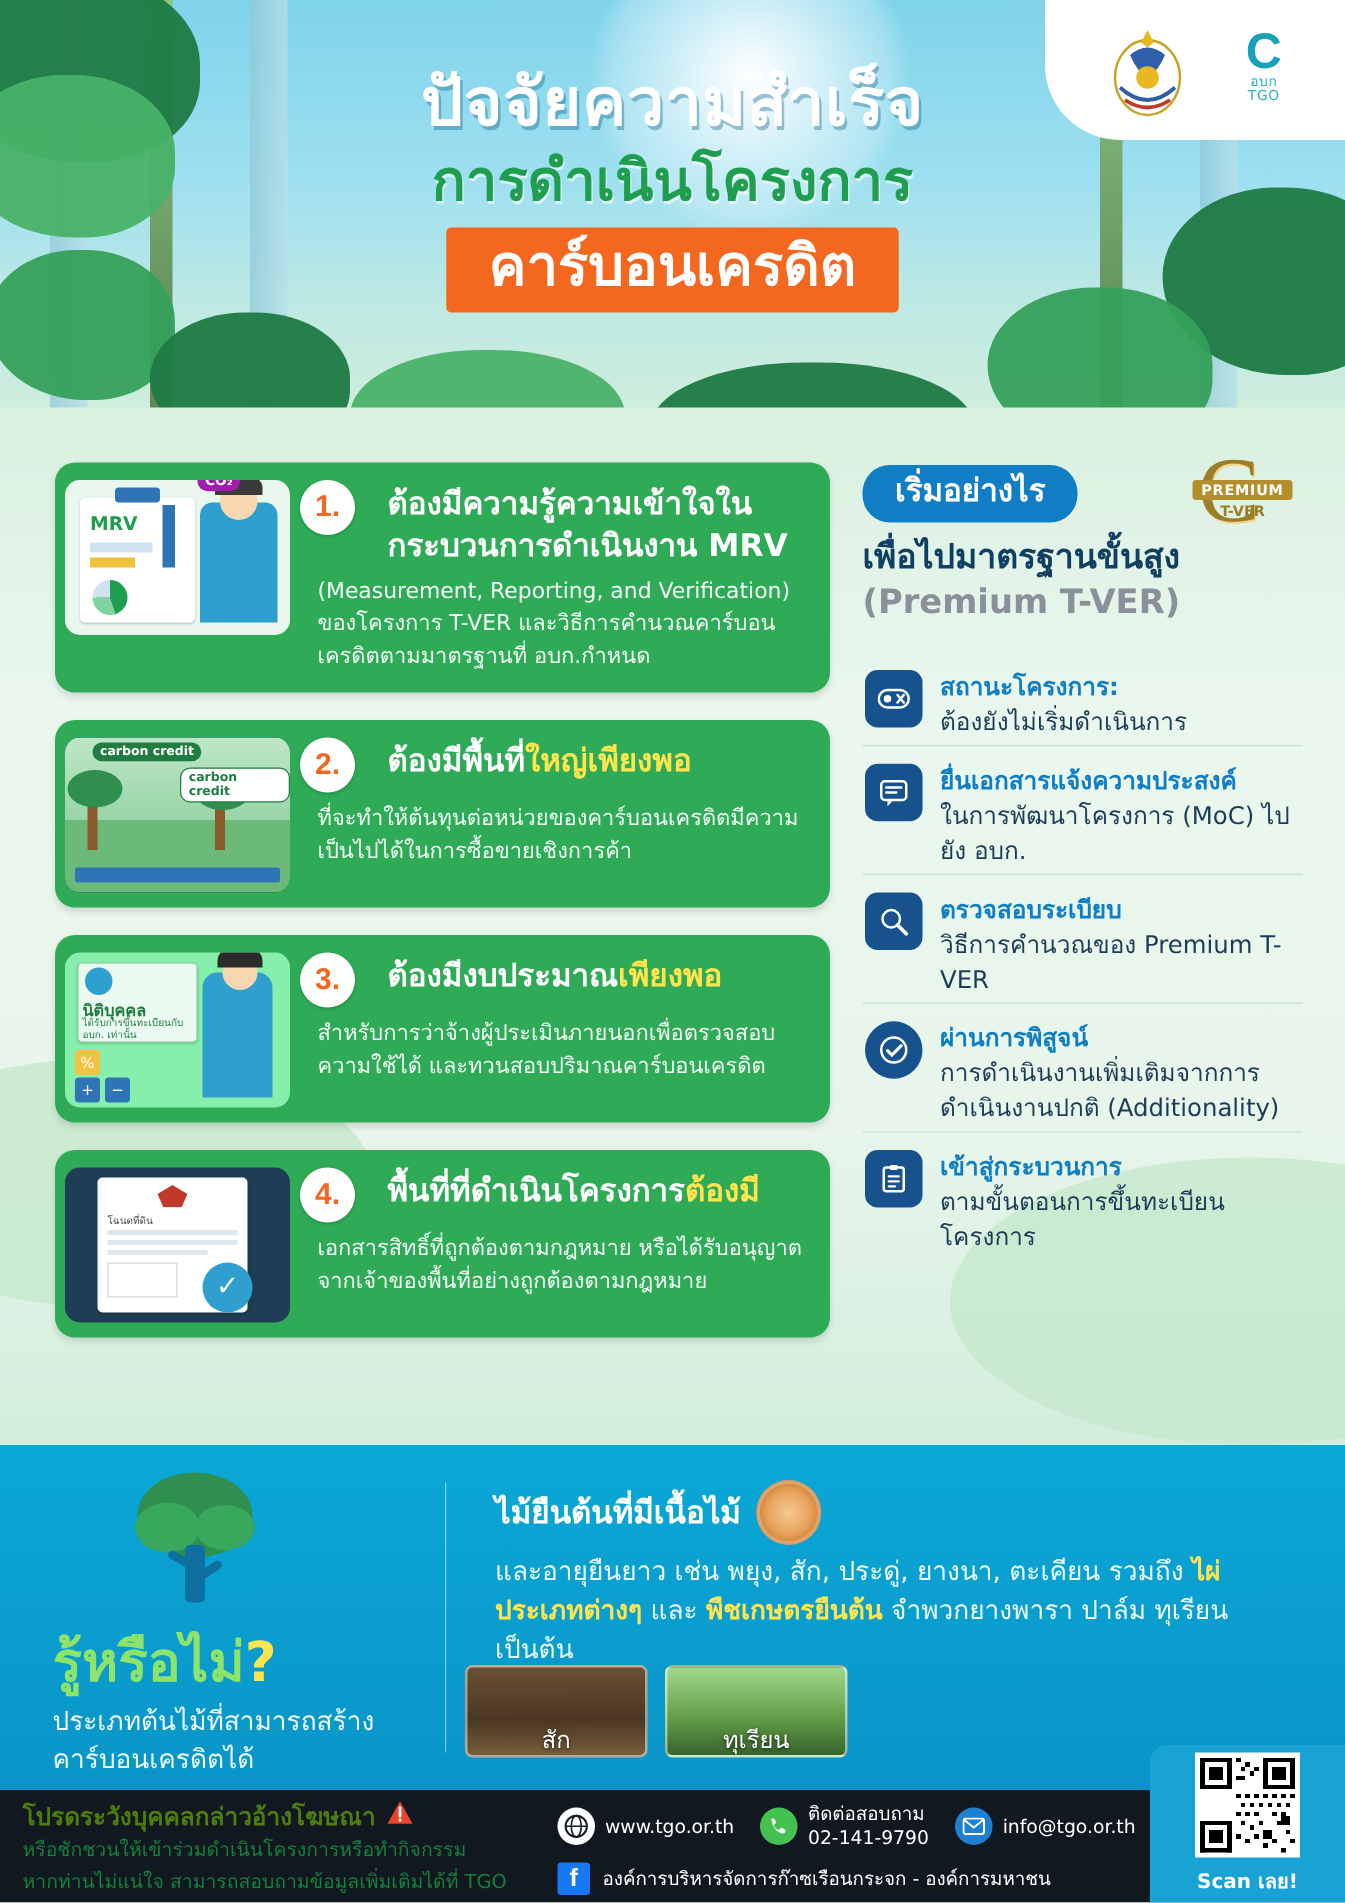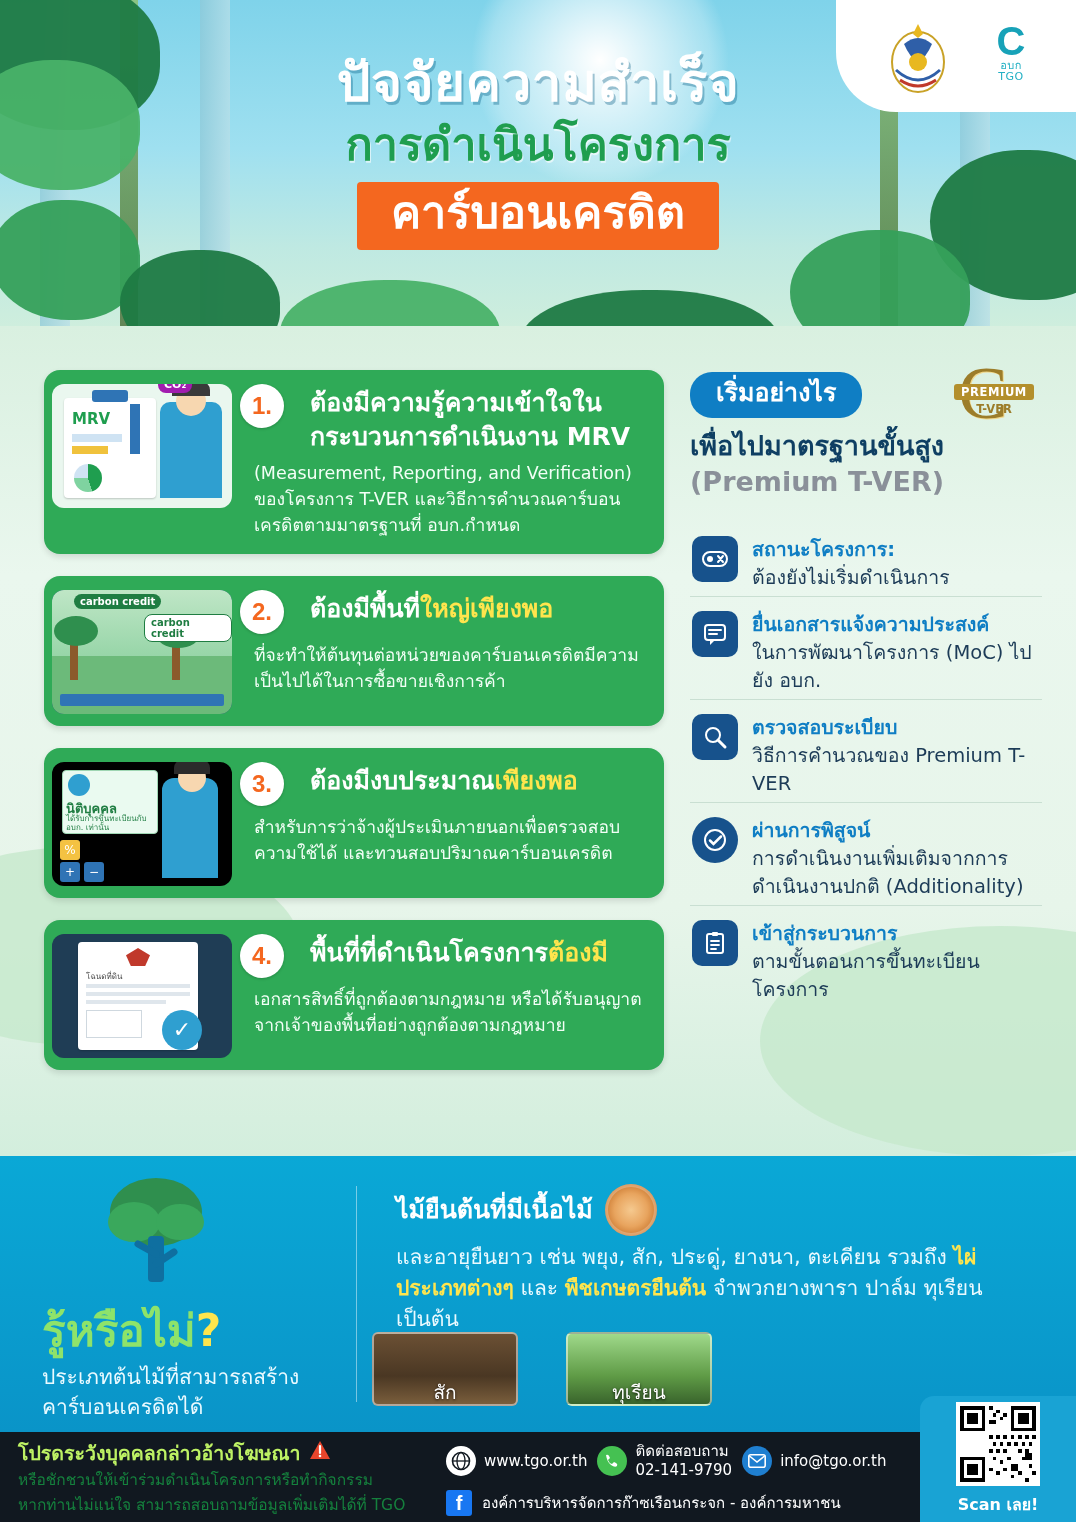--- a/index.html
+++ b/index.html
@@ -167,29 +167,29 @@
   .thumb {
     width:146px; height:74px; border-radius:6px; overflow:hidden; position:relative;
     border:2px solid rgba(255,255,255,.5);
   }
   .thumb .cap {
     position:absolute; left:0; right:0; bottom:0; text-align:center;
     color:#fff; font-size:19px; line-height:24px; text-shadow:0 1px 3px rgba(0,0,0,.8);
   }
   .t1 { background:linear-gradient(180deg,#6b5034,#4a3723 60%,#7a5e3c); }
   .t2 { background:linear-gradient(180deg,#8fbf62,#4d7b34 70%,#3d6229); }
-  .t3 { background:linear-gradient(180deg,#9fd98a,#5f9b46 60%,#39642c);margin-left:34px; }
+  .t3 { background:linear-gradient(180deg,#9fd98a,#5f9b46 60%,#39642c); }
 
   
   .footer { position:absolute; left:0; top:1432px; width:1076px; height:90px; background:#111820; }
   .f-left { position:absolute; left:18px; top:8px; width:420px; }
-  .f-warn { font-size:19.5px; font-weight:bold; color:#bef264; line-height:26px; display:flex; align-items:center; gap:8px;}
+  .f-warn { font-size:19.5px; font-weight:bold; color:#4d7c0f; line-height:26px; display:flex; align-items:center; gap:8px;}
   .f-sub { font-size:15.5px; color:#15803d; line-height:23px; margin-top:2px; }
   .f-right { position:absolute; left:446px; top:10px; width:470px; }
-  .f-row { display:flex; align-items:center; gap:10px; }
+  .f-row { display:flex; align-items:center; gap:21px; }
   .f-chip { display:flex; align-items:center; gap:8px; }
   .f-ic { width:30px; height:30px; border-radius:50%; background:#fff; display:flex; align-items:center; justify-content:center; }
   .f-ic.green { background:#45c152; }
   .f-ic.blue { background:#1f7fd0; }
   .f-txt { font-size:15px; color:#fff; line-height:19px; }
   .f-row2 { display:flex; align-items:center; gap:10px; margin-top:10px; }
   .fb { width:26px; height:26px; background:#1877f2; color:#fff; font-weight:bold;
         font-family:"Liberation Sans",sans-serif; font-size:20px; text-align:center; line-height:26px; border-radius:3px;}
   .qr-panel {
     position:absolute; left:920px; top:1396px; width:156px; height:126px;
@@ -299,21 +299,21 @@
         <div class="mini" style="left:8px;top:104px;width:164px;height:12px;background:#2f74b5;border-radius:2px;"></div>
       </div>
       <div class="num">2.</div>
       <div class="card-head">
         <span>ต้องมีพื้นที่</span><span class="hl">ใหญ่เพียงพอ</span>
       </div>
       <div class="card-body">ที่จะทำให้ต้นทุนต่อหน่วยของคาร์บอนเครดิตมีความเป็นไปได้ในการซื้อขายเชิงการค้า</div>
     </div>
 
     <div class="card">
-      <div class="illus" style="background:#000000;">
+      <div class="illus" style="background:#86efac;">
         <div class="mini doc" style="left:10px;top:8px;width:96px;height:64px;background:#eafaf0;border:1px solid #9fd6b3;"></div>
         <div class="mini" style="left:16px;top:12px;width:22px;height:22px;border-radius:50%;background:#2f9fd0;"></div>
         <div class="mini" style="left:14px;top:36px;font-size:13px;font-weight:bold;color:#1f7d42;">นิติบุคคล</div>
         <div class="mini" style="left:14px;top:52px;width:86px;font-size:8px;color:#1f7d42;line-height:9px;">ได้รับการขึ้นทะเบียนกับ อบก. เท่านั้น</div>
         <div class="mini" style="left:8px;top:78px;width:20px;height:20px;background:#f4c242;border-radius:3px;color:#fff;font-size:12px;text-align:center;line-height:20px;">%</div>
         <div class="mini" style="left:8px;top:100px;width:20px;height:20px;background:#2f74b5;border-radius:3px;color:#fff;font-size:12px;text-align:center;line-height:20px;">+</div>
         <div class="mini" style="left:32px;top:100px;width:20px;height:20px;background:#2f74b5;border-radius:3px;color:#fff;font-size:12px;text-align:center;line-height:20px;">−</div>
         <div class="mini" style="left:110px;top:16px;width:56px;height:100px;background:#2f9fd0;border-radius:12px 12px 0 0;"></div>
         <div class="mini" style="left:126px;top:2px;width:28px;height:28px;border-radius:50%;background:#f7d7b0;"></div>
         <div class="mini" style="left:122px;top:-2px;width:36px;height:14px;border-radius:8px 8px 0 0;background:#2b2b2b;"></div>

